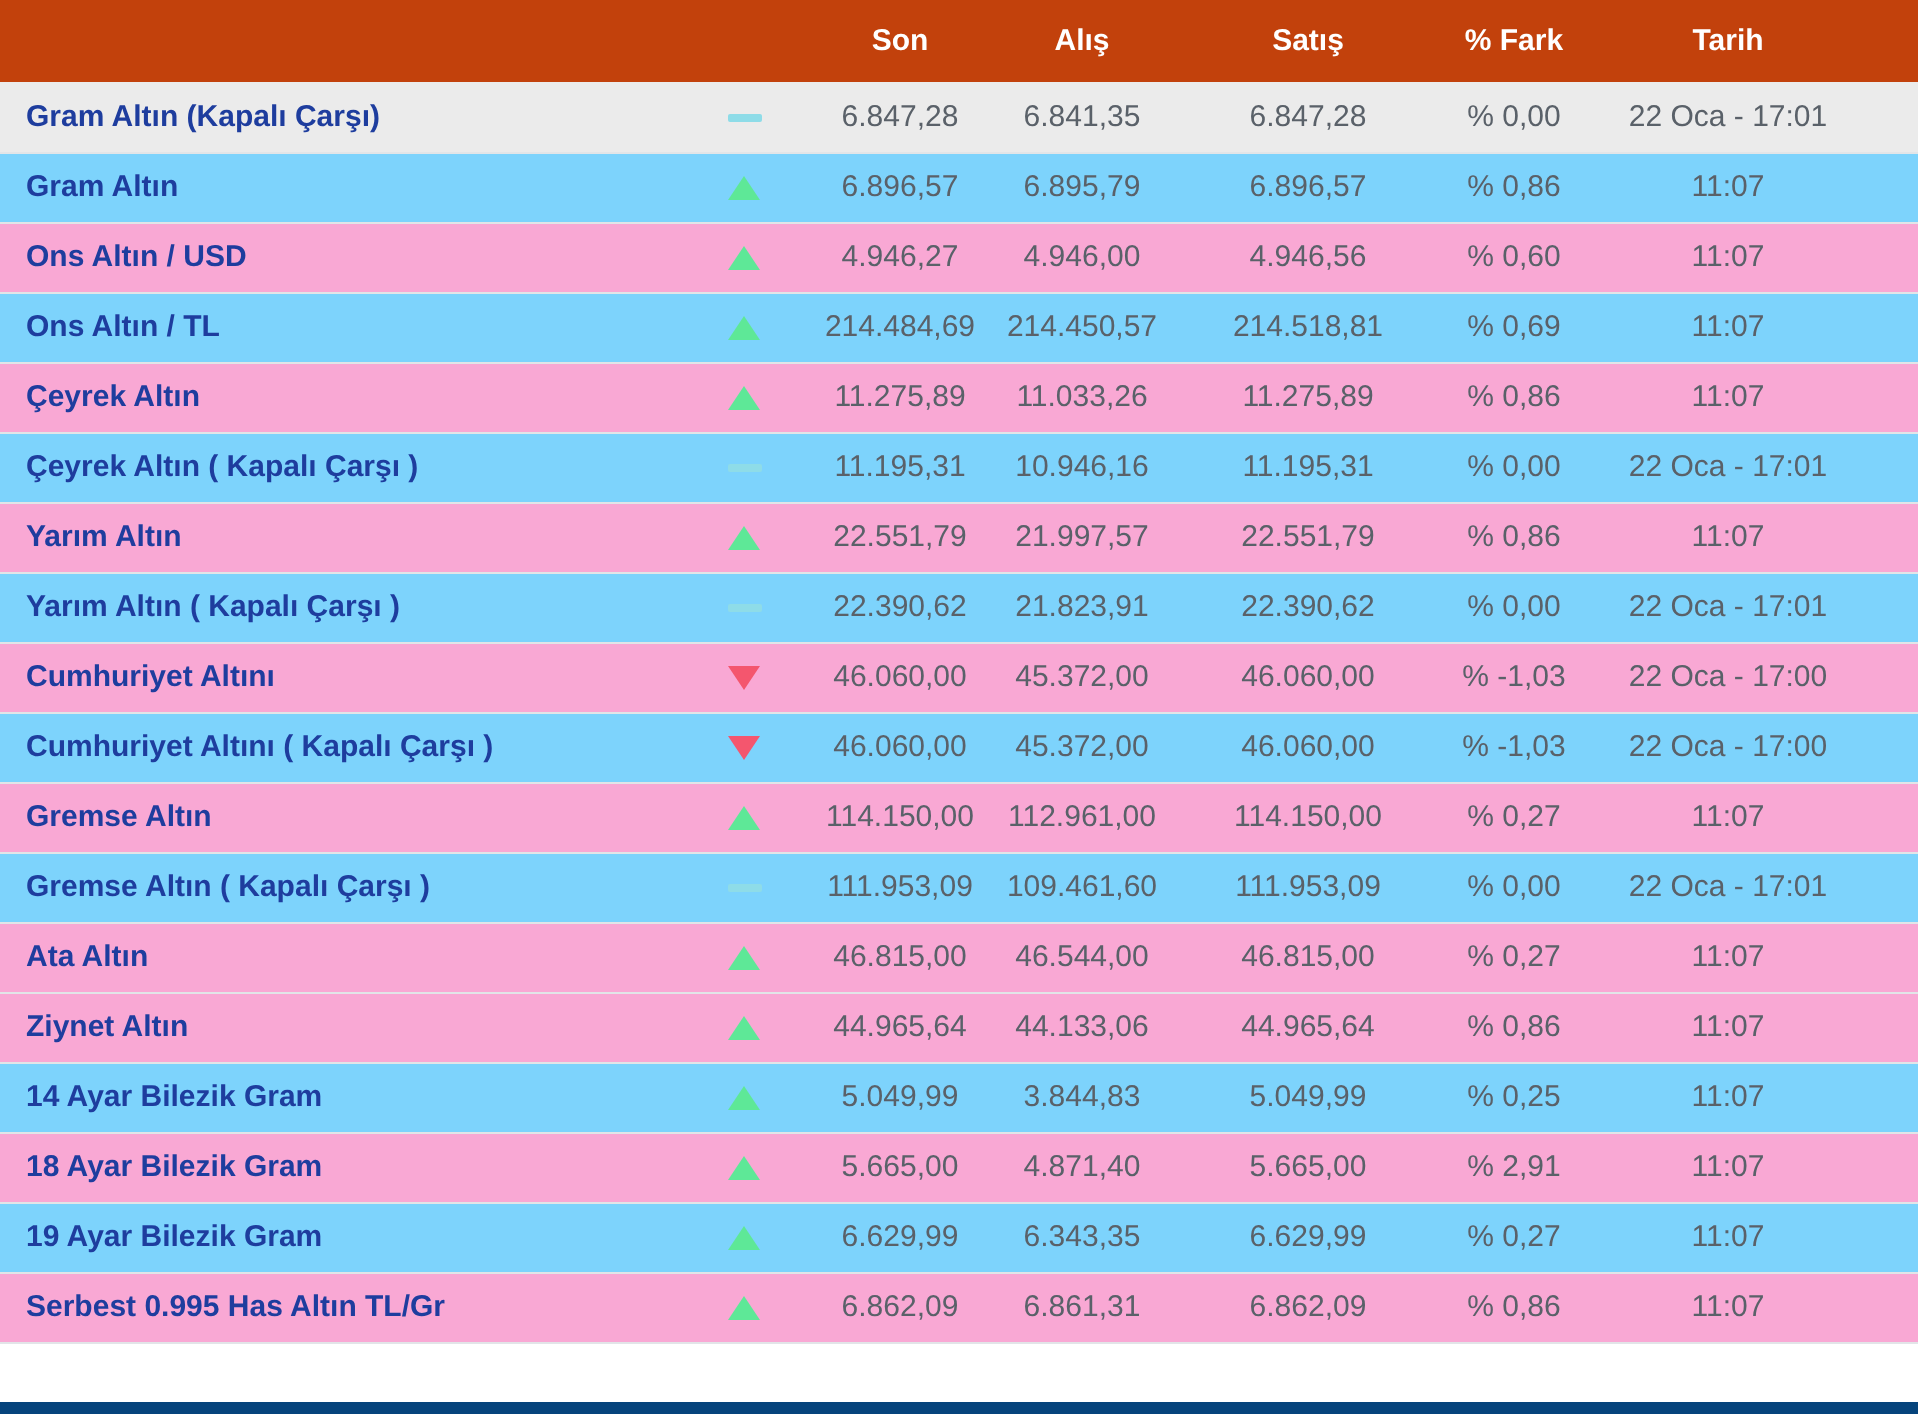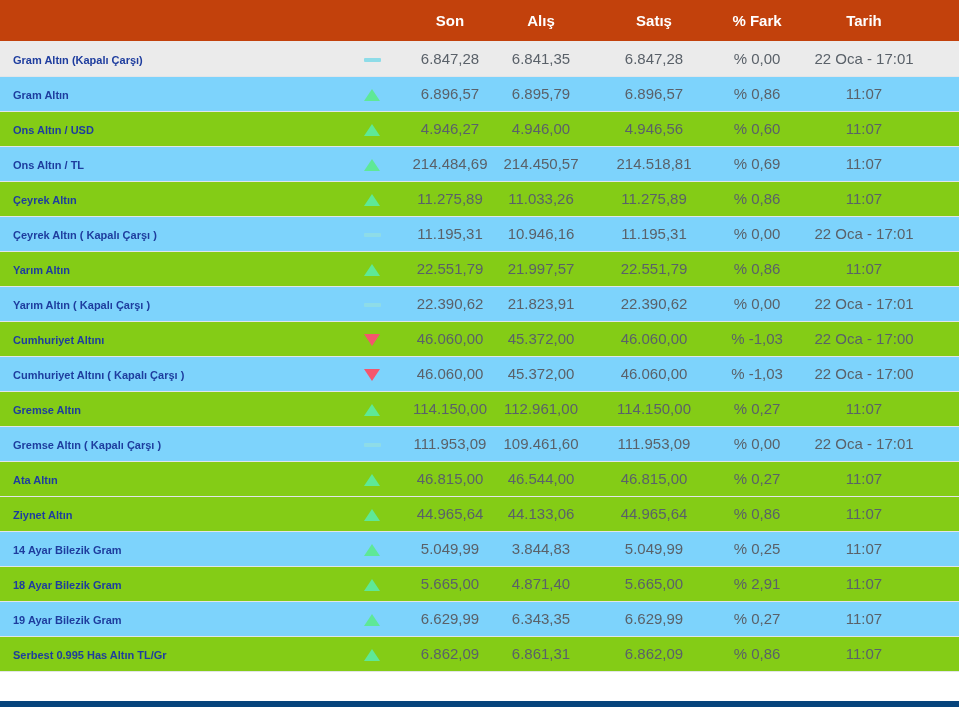--- a/index.html
+++ b/index.html
@@ -28,38 +28,38 @@
     font-size: 15px;
     font-weight: bold;
     text-align: center;
     padding: 0;
   }
   tbody tr {
     height: 35px;
     border-bottom: 1px solid #e2e5e8;
   }
   tbody tr.row-first   { background: #ebebeb; }
-  tbody tr.row-stripe  { background: #84cc16; }
+  tbody tr.row-stripe  { background: #f9a8d4; }
   tbody tr.row-plain   { background: #7dd3fc; }
   tbody td {
     padding: 0;
     font-size: 15px;
     color: #5a6169;
     text-align: center;
     white-space: nowrap;
     overflow: hidden;
   }
   td.name-cell {
     text-align: left;
     padding-left: 13px;
   }
   td.name-cell .instrument-link {
     color: #1e3d9e;
     font-weight: bold;
-    font-size: 11px;
+    font-size: 15px;
     text-decoration: none;
     cursor: pointer;
   }
   td.icon-cell { text-align: center; }
   .trend {
     display: inline-block;
     vertical-align: middle;
   }
   .trend-up {
     width: 0; height: 0;

